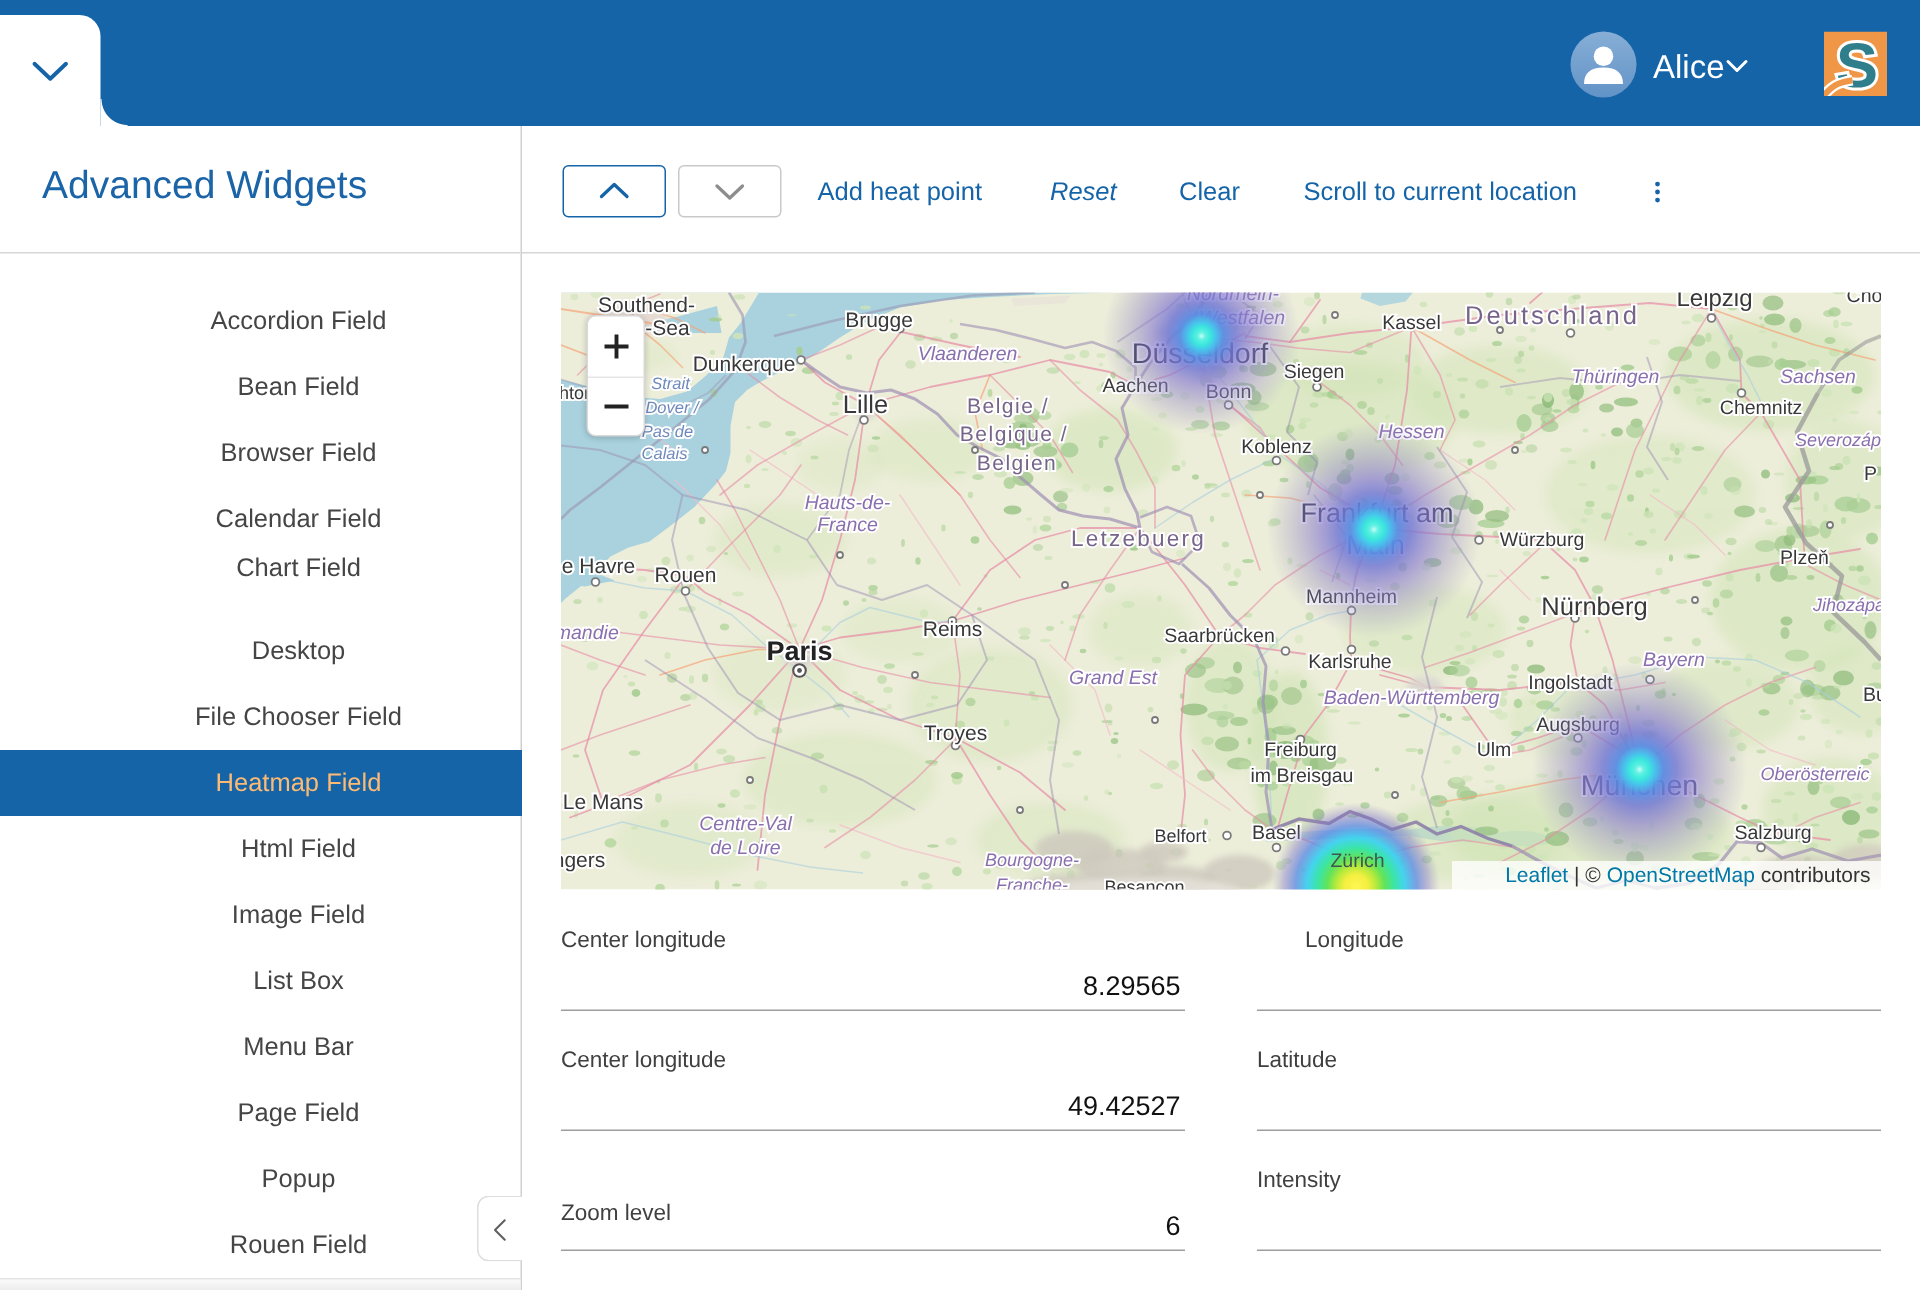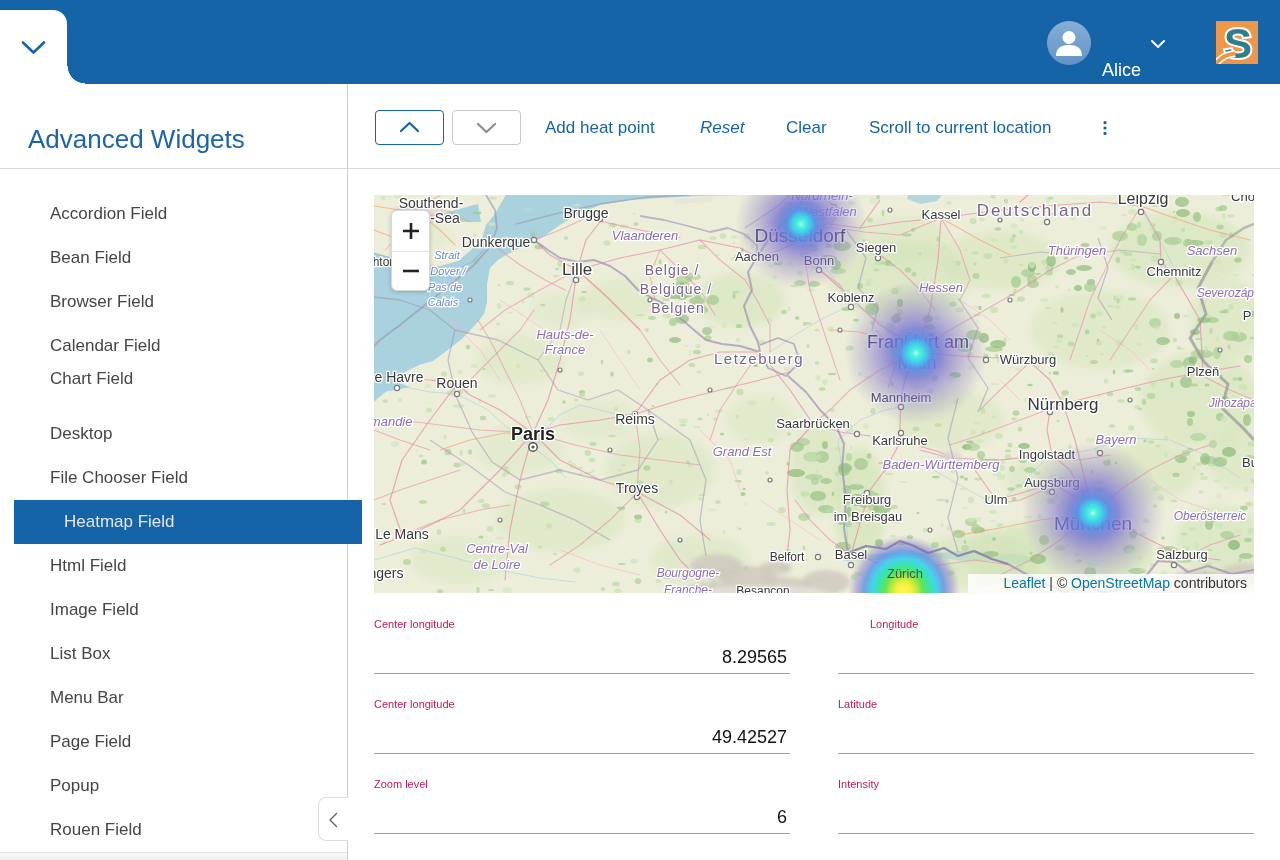--- a/index.html
+++ b/index.html
@@ -3,35 +3,35 @@
 * { margin:0; padding:0; box-sizing:border-box; }
 html,body { width:1280px; height:860px; overflow:hidden; background:#fff;
   font-family:"Liberation Sans", sans-serif; position:relative; }
 .header { position:absolute; left:0; top:0; width:1280px; height:84px; background:#1564a8; }
 .tab { position:absolute; left:0; top:10px; width:67px; height:74px; background:#fff;
   border-top-right-radius:14px; }
 .corner { position:absolute; left:67px; top:66px; width:18px; height:18px;
   background:radial-gradient(circle at 100% 0%, #1564a8 17px, #fff 17.6px); }
 .avatar { position:absolute; left:1047px; top:21px; width:44px; height:44px; border-radius:50%;
   background:linear-gradient(180deg,#87aed6 0%,#6293c7 100%); }
-.uname { position:absolute; left:1102px; top:32px; color:#fff; font-size:18px;margin-top:28px; }
+.uname { position:absolute; left:1102px; top:32px; color:#fff; font-size:22px; }
 .sidebar-border { position:absolute; left:347px; top:84px; width:1px; height:776px; background:#cfcfcf; }
-.side-title { position:absolute; left:28px; top:124px; font-size:26px; color:#1b64a8;text-align:center; }
+.side-title { position:absolute; left:28px; top:108px; font-size:26px; color:#1b64a8;text-align:center; }
 .side-div { position:absolute; left:0; top:168px; width:347px; height:1px; background:#d6d6d6; }
 .item { position:absolute; left:0; width:348px; height:44px; line-height:44px;
-  padding-left:50px; font-size:17px; color:#454545; }
-.item.sel { background:#1564a8; color:#e5e5e5;margin-left:14px; }
+  padding-left:50px; font-size:17px; color:#454545;text-align:center; }
+.item.sel { background:#1564a8; color:#fdba74; }
 .collapse { position:absolute; left:318px; top:797px; width:30px; height:44px; background:#fff;
   border:1px solid #dedede; border-right:none; border-radius:8px 0 0 8px; }
 .bottom-strip { position:absolute; left:0; top:852px; width:347px; height:8px;
   background:linear-gradient(180deg,#fafafa,#ededed); border-top:1px solid #e4e4e4; }
 .toolbar-div { position:absolute; left:348px; top:168px; width:932px; height:1px; background:#d6d6d6; }
 .tbtn { position:absolute; top:110px; width:69px; height:35px; border-radius:4px; background:#fff; }
 .tlink { position:absolute; top:118px; font-size:17px; color:#1564a8; }
-.flabel { position:absolute; font-size:11px; color:#be185d; }
+.flabel { position:absolute; font-size:15px; color:#404040; }
 .fval { position:absolute; font-size:18px; color:#111; text-align:right; }
 .fline { position:absolute; height:1px; background:#9d9d9d; }
 .zoomctl { position:absolute; left:391px; top:210px; width:39px; height:81px; background:#fff;
   border:1px solid #d8d8d8; border-radius:6px; box-shadow:0 1px 4px rgba(0,0,0,0.2); }
 .zoomctl .zdiv { position:absolute; left:0; top:40px; width:100%; height:1px; background:#e6e6e6; }
 .attr { position:absolute; left:968px; top:574px; width:286px; height:19px;
   background:rgba(255,255,255,0.78); font-size:14px; color:#333; text-align:right;
   line-height:19px; padding-right:7px; }
 .attr a { color:#0078a8; text-decoration:none;margin-top:24px; }
 svg text { font-family:"Liberation Sans", sans-serif; }
@@ -1335,17 +1335,17 @@
 <div class="flabel" style="left:374px;top:618px;">Center longitude</div>
 <div class="fval" style="left:374px;top:647px;width:413px;">8.29565</div>
 <div class="fline" style="left:374px;top:673px;width:416px;"></div>
 <div class="flabel" style="left:838px;top:618px;margin-left:32px;">Longitude</div>
 <div class="fline" style="left:838px;top:673px;width:416px;"></div>
 <div class="flabel" style="left:374px;top:698px;">Center longitude</div>
 <div class="fval" style="left:374px;top:727px;width:413px;">49.42527</div>
 <div class="fline" style="left:374px;top:753px;width:416px;"></div>
 <div class="flabel" style="left:838px;top:698px;">Latitude</div>
 <div class="fline" style="left:838px;top:753px;width:416px;"></div>
-<div class="flabel" style="left:374px;top:778px;">Zoom level</div>
+<div class="flabel" style="left:374px;top:800px;">Zoom level</div>
 <div class="fval" style="left:374px;top:807px;width:413px;">6</div>
 <div class="fline" style="left:374px;top:833px;width:416px;"></div>
 <div class="flabel" style="left:838px;top:778px;">Intensity</div>
 <div class="fline" style="left:838px;top:833px;width:416px;"></div>
 
 </body></html>

